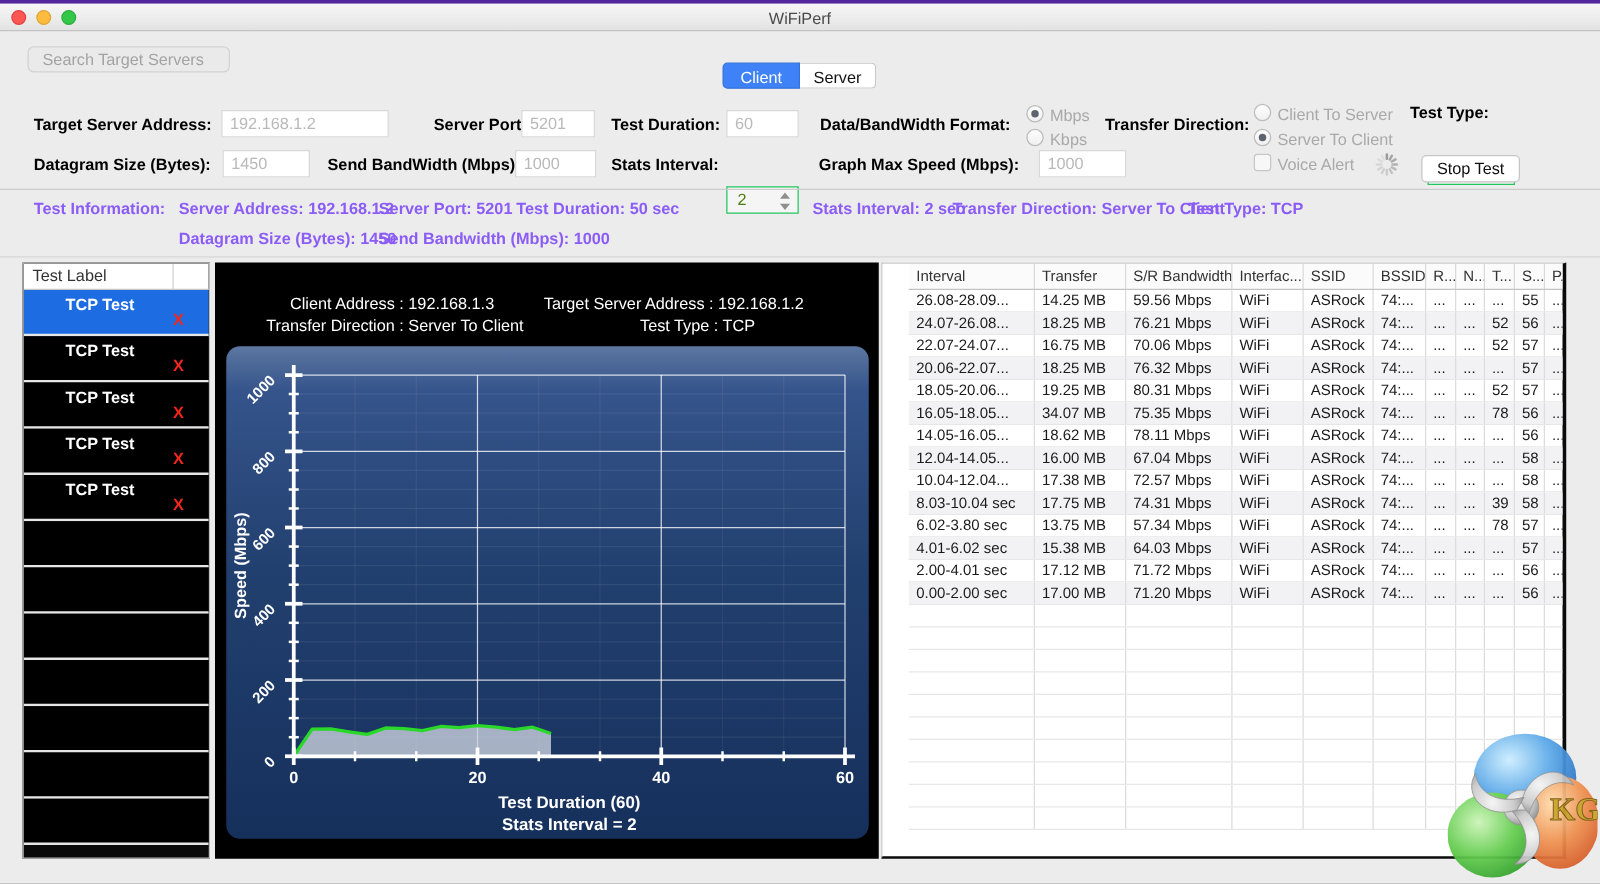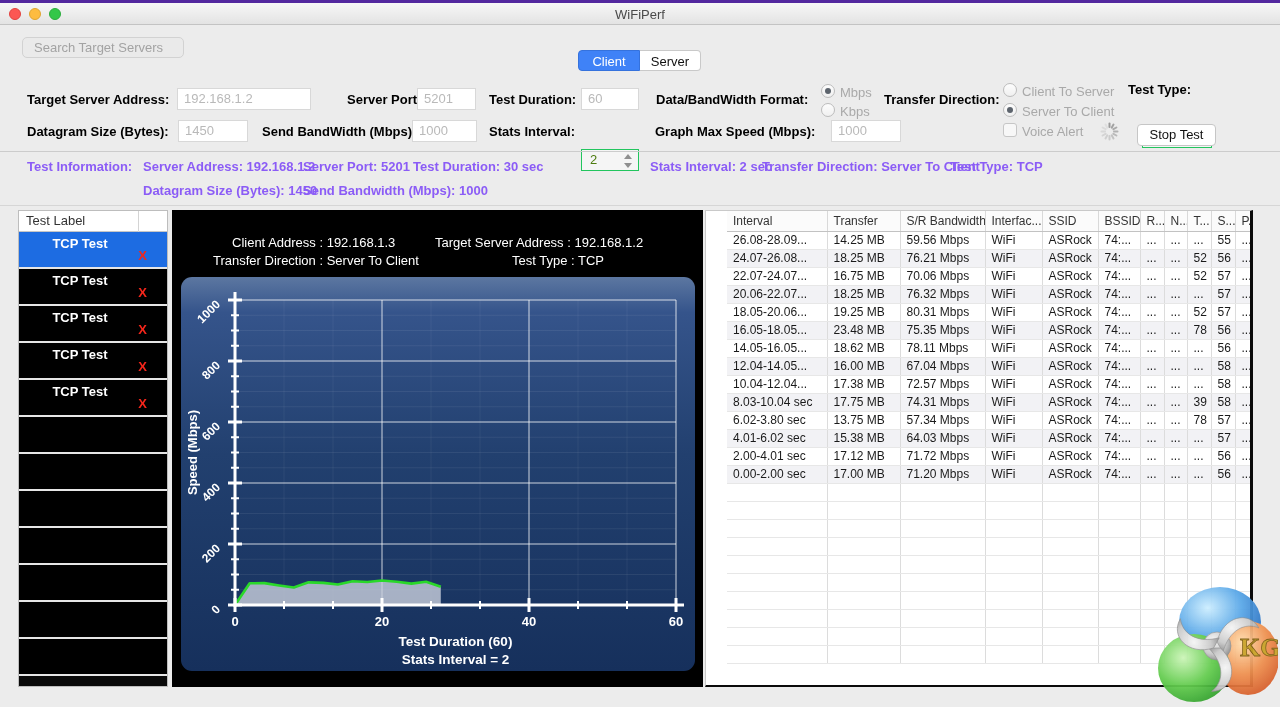--- a/index.html
+++ b/index.html
@@ -146,21 +146,21 @@
         <line x1="5.5" y1="2.6" x2="7.2" y2="5.6" opacity=".15"></line>
     </g>
   </svg>
   <div class="stop-btn">Stop Test</div>
 
   <div class="sep1"></div>
 
   <div class="ti-text" style="left:27px;top:159px;">Test Information:</div>
   <div class="ti-text" style="left:143px;top:159px;">Server Address: 192.168.1.2</div>
   <div class="ti-text" style="left:303px;top:159px;">Server Port: 5201</div>
-  <div class="ti-text" style="left:413px;top:159px;">Test Duration:  30 sec</div>
+  <div class="ti-text" style="left:413px;top:159px;">Test Duration:  50 sec</div>
   <div class="ti-text" style="left:650px;top:159px;">Stats Interval: 2 sec</div>
   <div class="ti-text" style="left:762px;top:159px;">Transfer Direction:  Server To Client</div>
   <div class="ti-text" style="left:950px;top:159px;">Test Type: TCP</div>
   <div class="ti-text" style="left:143px;top:183px;">Datagram Size (Bytes): 1450</div>
   <div class="ti-text" style="left:303px;top:183px;">Send Bandwidth (Mbps): 1000</div>
   <div class="sep2"></div>
 
   <div class="test-list">
     <div class="tl-header">
       <span>Test Label</span>
@@ -383,21 +383,21 @@
             <td>74:...</td>
             <td>...</td>
             <td>...</td>
             <td>52</td>
             <td>57</td>
             <td>...</td>
             <td>...</td>
           </tr>
           <tr class="striped">
             <td>16.05-18.05...</td>
-            <td>23.48 MB</td>
+            <td>34.07 MB</td>
             <td>75.35 Mbps</td>
             <td>WiFi</td>
             <td>ASRock</td>
             <td>74:...</td>
             <td>...</td>
             <td>...</td>
             <td>78</td>
             <td>56</td>
             <td>...</td>
             <td>...</td>

